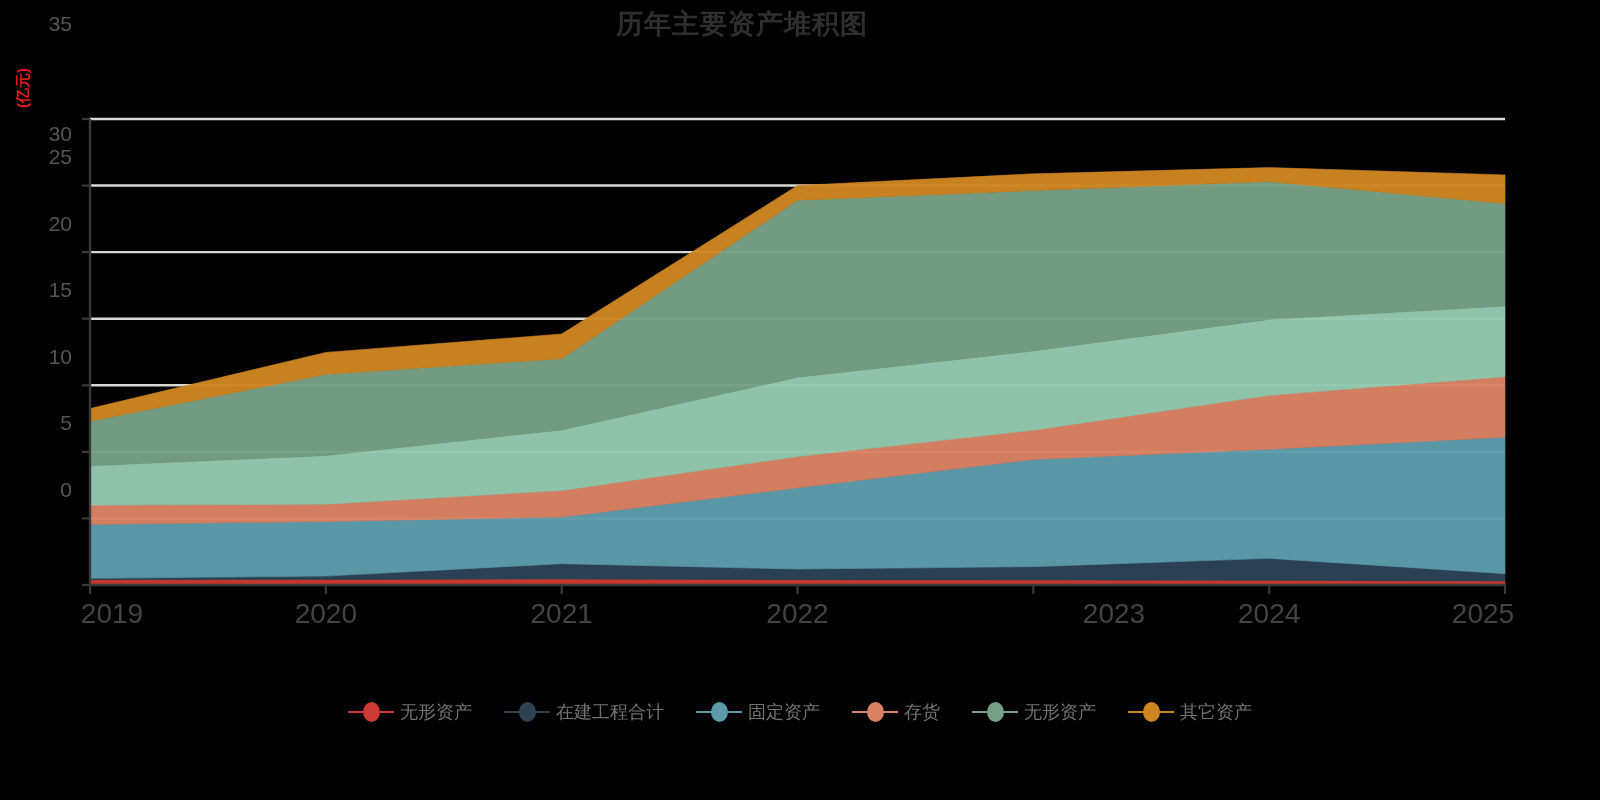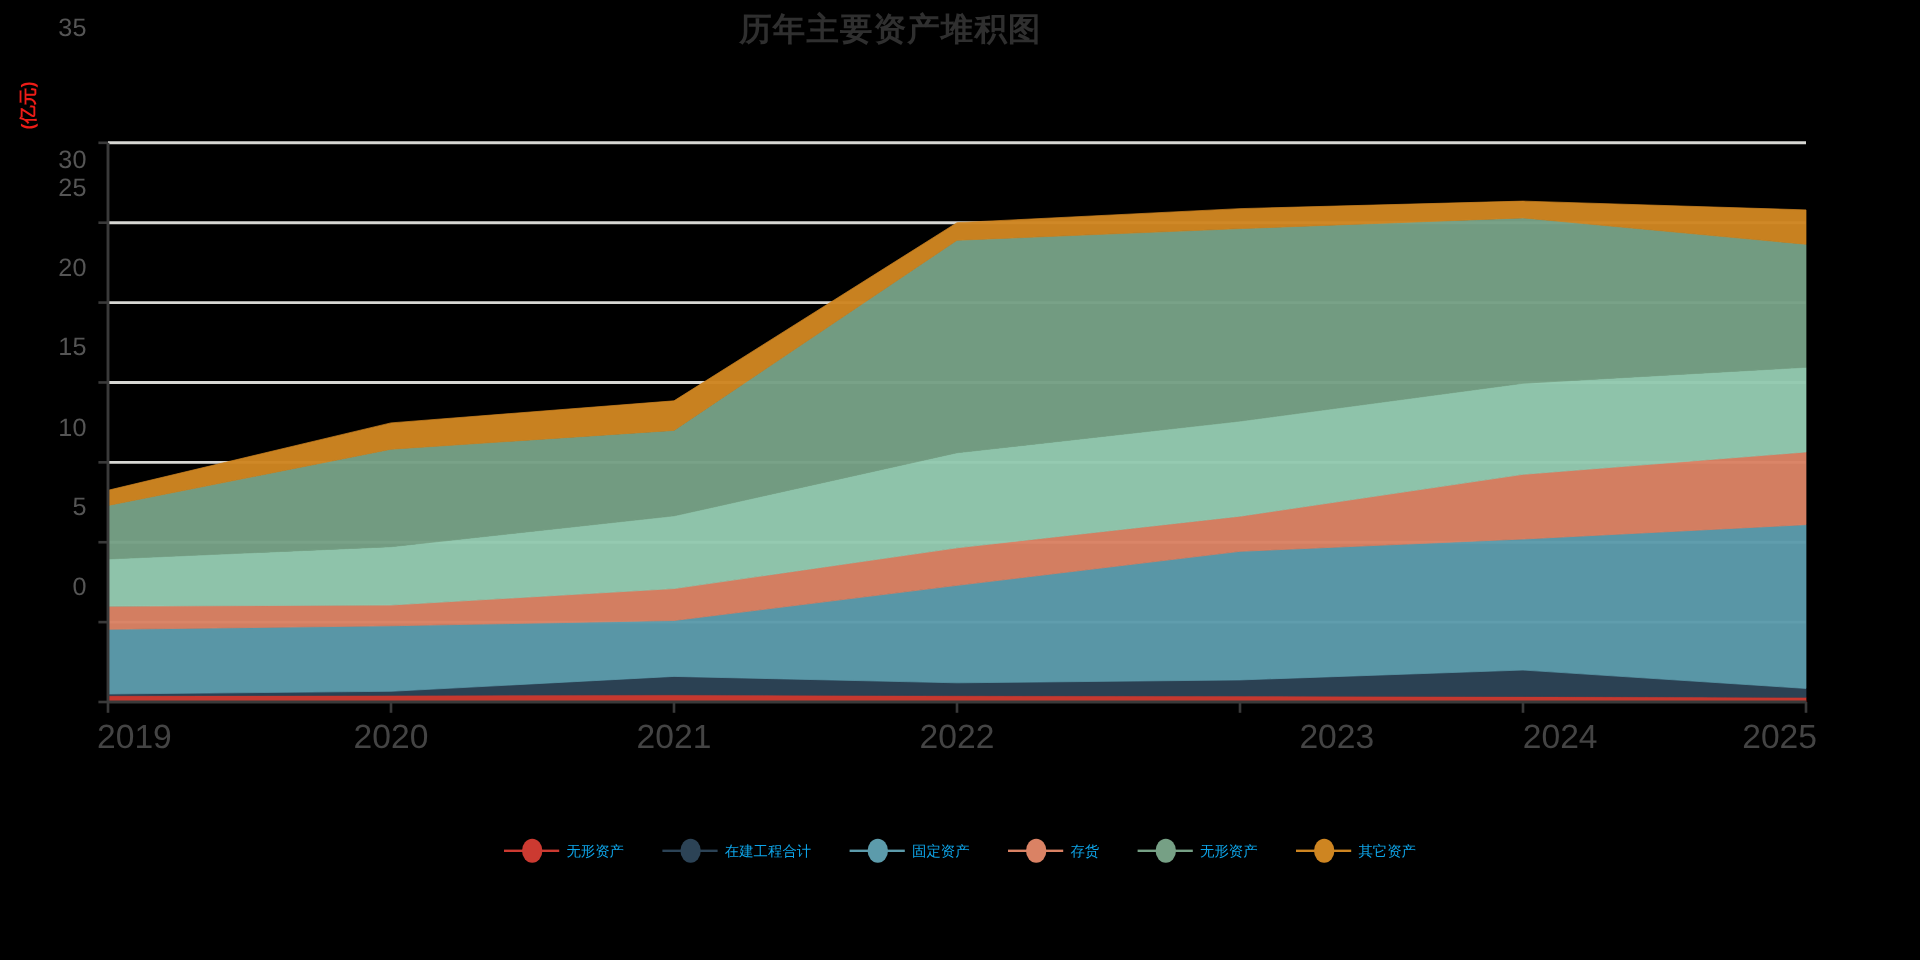--- a/index.html
+++ b/index.html
@@ -37,21 +37,21 @@
   }
   .legend-item{display:flex;align-items:center;margin:0 16px;}
   .legend-marker{position:relative;width:46px;height:18px;display:inline-block;}
   .legend-marker .bar{
     position:absolute;top:50%;left:0;width:46px;height:2px;margin-top:-1px;
   }
   .legend-marker .dot{
     position:absolute;top:50%;left:50%;width:17px;height:20px;
     margin-top:-10px;margin-left:-8.5px;border-radius:50%;
   }
-  .legend-label{margin-left:6px;font-size:12px;color:#0ea5e9;white-space:nowrap;}
+  .legend-label{margin-left:6px;font-size:18px;color:#737373;white-space:nowrap;}
 
   .footer{
     position:absolute;left:0;top:760px;width:1600px;text-align:center;
     font-size:15px;font-weight:bold;color:#c78f13;letter-spacing:0.5px;
   }
   svg{display:block;}
 </style>
 </head>
 <body>
 
@@ -106,21 +106,21 @@
       <div class="ytick" style="top: 157.143px;">25</div>
       <div class="ytick" style="top: 90.5714px; margin-top: 43px;">30</div>
       <div class="ytick" style="top: 24px;">35</div>
     </div>
   <div id="xticks">
       <div class="xtick" style="left: 112px;">2019</div>
       <div class="xtick" style="left: 325.833px; text-align: right;">2020</div>
       <div class="xtick" style="left: 561.667px;">2021</div>
       <div class="xtick" style="left: 797.5px;">2022</div>
       <div class="xtick" style="left: 1084px; margin-left: 30px;">2023</div>
-      <div class="xtick" style="left: 1269.17px; margin-left: 31px;">2024</div>
+      <div class="xtick" style="left: 1269.17px;">2024</div>
       <div class="xtick" style="left: 1483px;">2025</div>
     </div>
 
   <div class="legend" id="legend">
       <div class="legend-item">
         <span class="legend-marker">
           <span class="bar" style="background: rgb(204, 58, 49);"></span>
           <span class="dot" style="background: rgb(204, 58, 49);"></span>
         </span>
         <span class="legend-label">无形资产</span>

